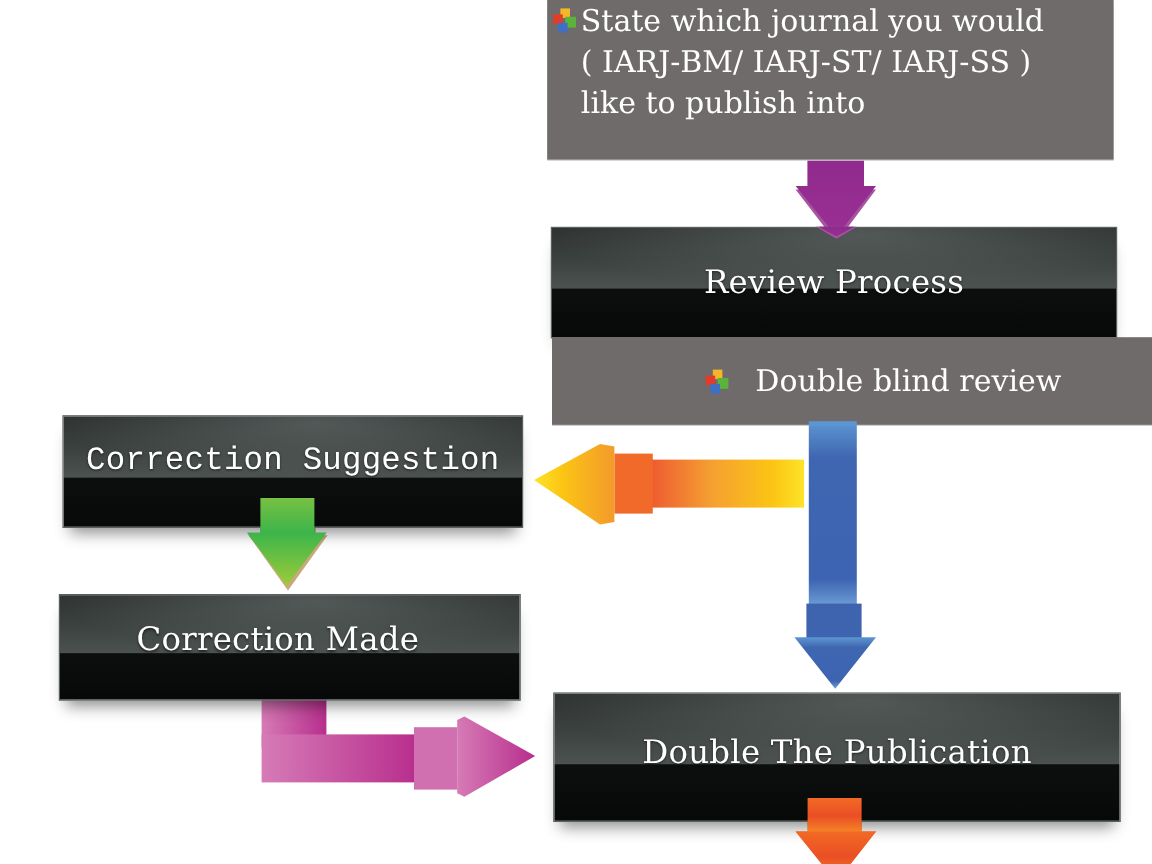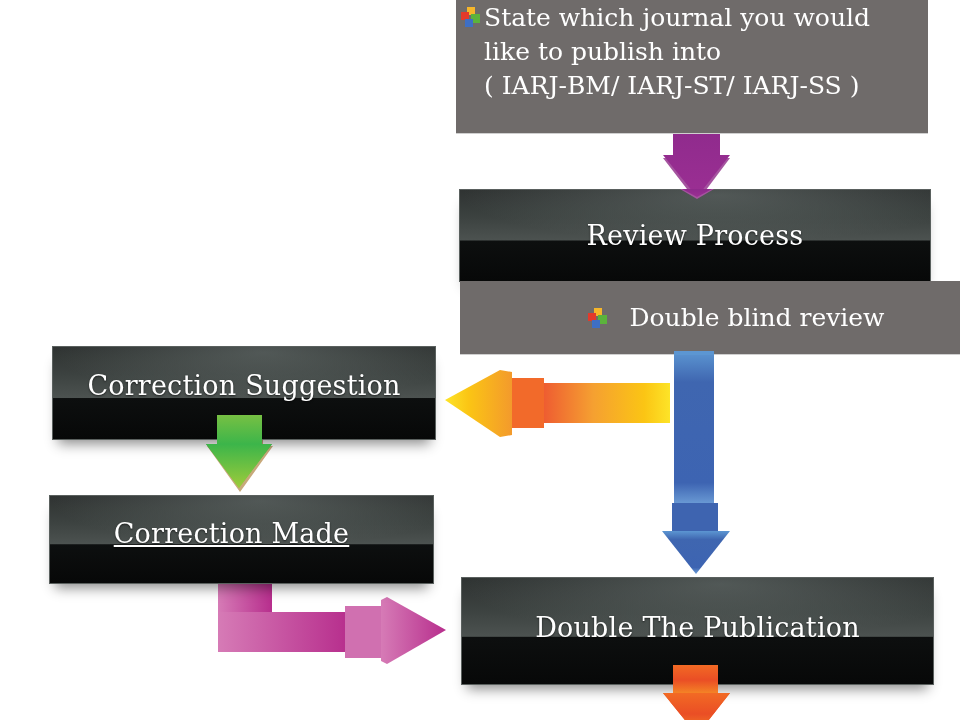--- a/index.html
+++ b/index.html
@@ -114,46 +114,46 @@
   <div class="abs" style="left:4px; top:6px;">
     <svg width="22" height="22" viewBox="0 0 22 22">
       <rect x="7" y="1" width="8" height="8" fill="#f6b62a"></rect>
       <rect x="1" y="6" width="8" height="8" fill="#e23a2b"></rect>
       <rect x="11" y="8" width="9" height="9" fill="#5bb33c"></rect>
       <rect x="5" y="13" width="8" height="8" fill="#3e6fc4"></rect>
     </svg>
   </div>
   <div class="abs journal-text" style="left:28px; top:1px;">
     <div>State which journal you would</div>
+    <div>( IARJ-BM/ IARJ-ST/ IARJ-SS )</div>
     <div>like to publish into</div>
-    <div>( IARJ-BM/ IARJ-ST/ IARJ-SS )</div>
   </div>
 </div>
 
 <div class="glossy" style="left:459px; top:189px; width:470px; height:91px;">
   <span>Review Process</span>
 </div>
 <div class="abs gray-box" style="left:460px; top:281px; width:560px; height:73px; display:flex; align-items:center; justify-content:center;">
   <span class="cube-icon" style="margin-right:20px; margin-left:-8px;">
     <svg width="22" height="22" viewBox="0 0 22 22">
       <rect x="7" y="1" width="8" height="8" fill="#f6b62a"></rect>
       <rect x="1" y="6" width="8" height="8" fill="#e23a2b"></rect>
       <rect x="11" y="8" width="9" height="9" fill="#5bb33c"></rect>
       <rect x="5" y="13" width="8" height="8" fill="#3e6fc4"></rect>
     </svg>
   </span>
   <span style="font-size:25px;">Double blind review</span>
 </div>
 
 <div class="glossy" style="left:52px; top:346px; width:382px; height:92px;">
-  <span style="margin-top:-16px;">Correction Suggestion</span>
+  <span style="margin-top:-16px;font-family:Liberation Mono, monospace;">Correction Suggestion</span>
 </div>
 
 <div class="glossy" style="left:49px; top:495px; width:383px; height:87px;">
-  <span style="margin-top:-12px; margin-left:-20px;text-decoration:underline;">Correction Made</span>
+  <span style="margin-top:-12px; margin-left:-20px;">Correction Made</span>
 </div>
 
 <div class="glossy" style="left:461px; top:577px; width:471px; height:106px;">
   <span style="margin-top:-8px;">Double The Publication</span>
 </div>
 
 <svg class="arrows" width="960" height="720" style="pointer-events:none;">
   <defs>
     <linearGradient id="gOrange3" x1="0" y1="0" x2="0" y2="1">
       <stop offset="0" stop-color="#f26a24"></stop>

